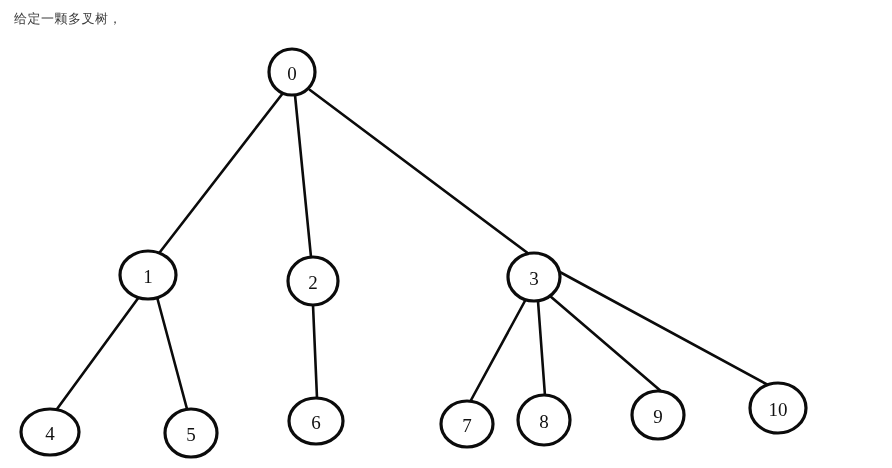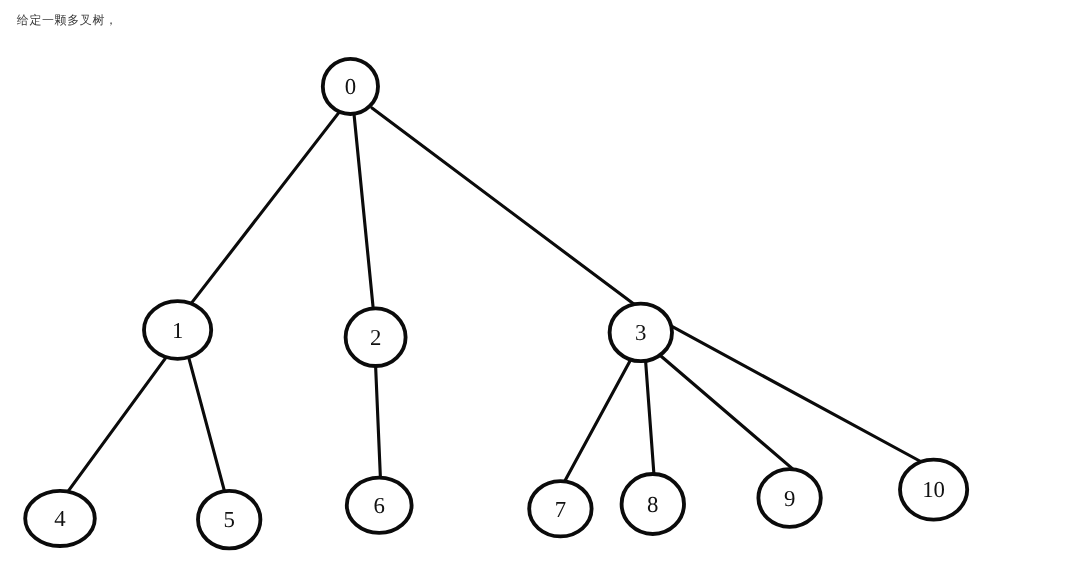--- a/index.html
+++ b/index.html
@@ -16,22 +16,22 @@
   #canvas {
     position: relative;
     width: 892px;
     height: 468px;
     background: #ffffff;
   }
   #caption {
     position: absolute;
     left: 14px;
     top: 10px;
-    font-family: Liberation Mono, monospace;
-    font-size: 10px;
+    font-family: Liberation Sans, sans-serif;
+    font-size: 13px;
     line-height: 17px;
     color: #3a3a3a;
     white-space: pre;
     letter-spacing: 0.5px;
   }
   #tree-svg {
     position: absolute;
     left: 0;
     top: 0;
     width: 892px;

